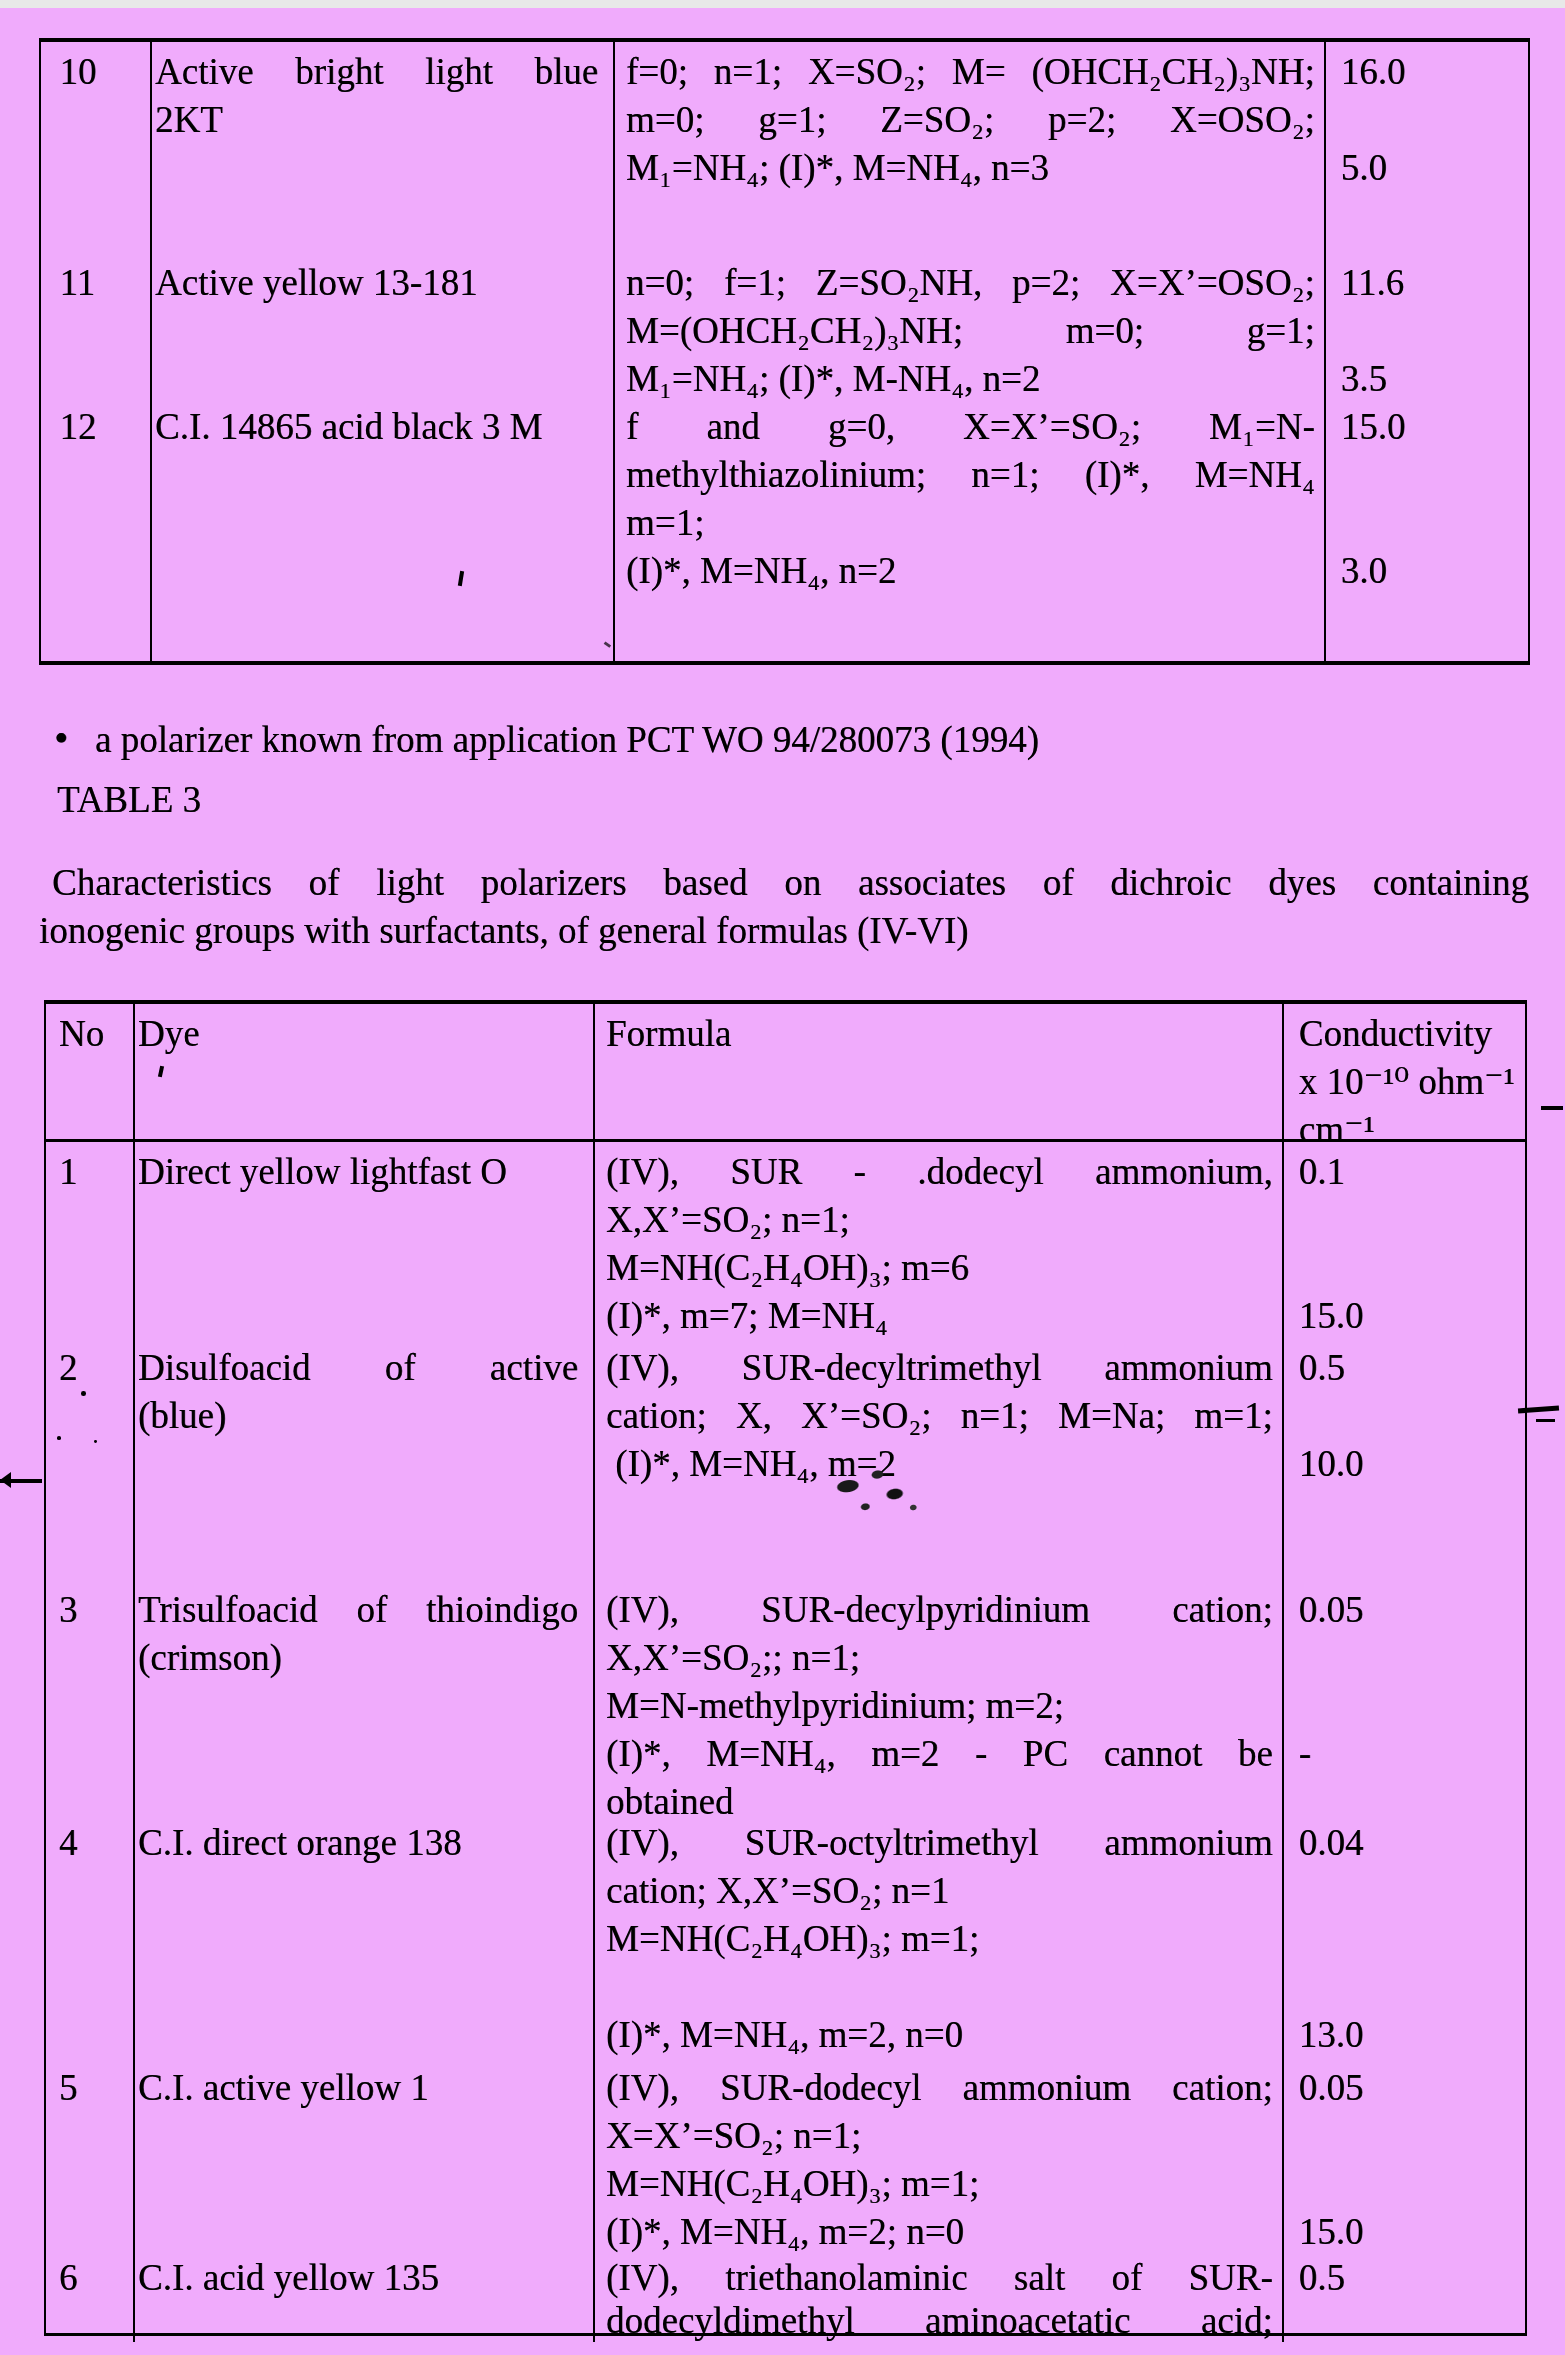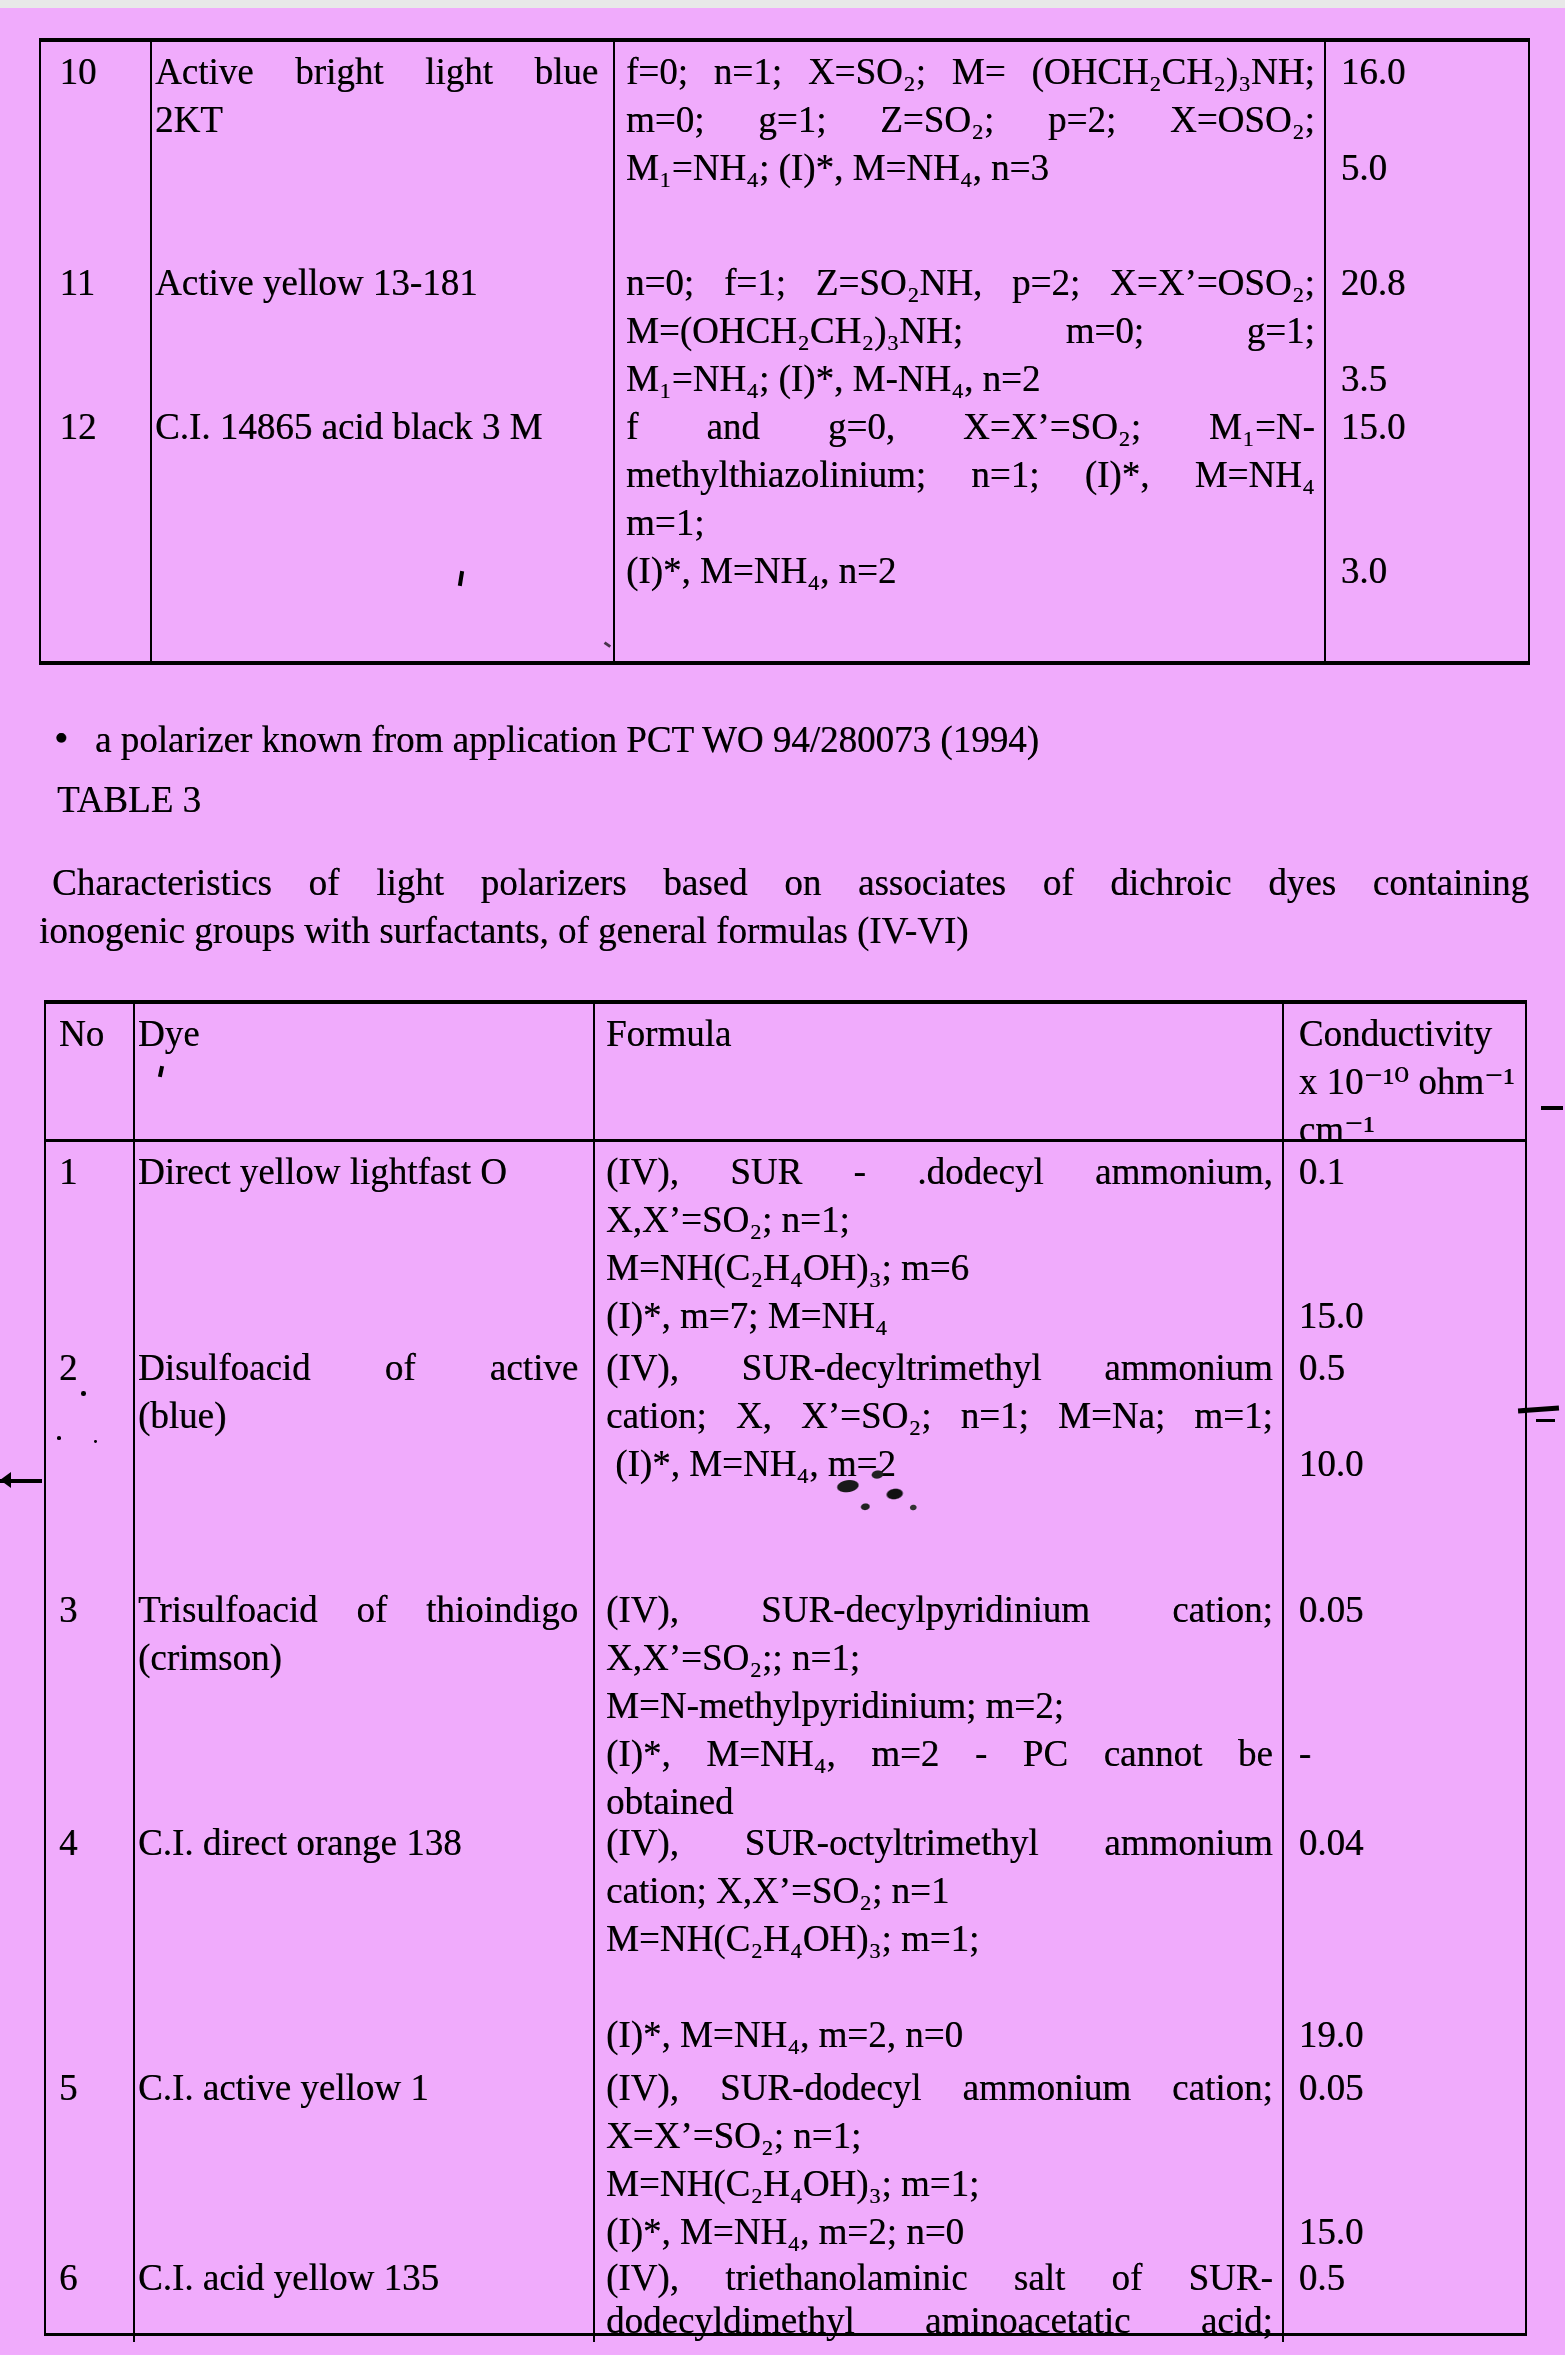--- a/index.html
+++ b/index.html
@@ -96,21 +96,21 @@
     </div>
     <div class="cell c-dye bl">
       <div class="line">Active yellow 13-181</div>
     </div>
     <div class="cell c-frm bl">
       <div class="line just">n=0; f=1; Z=SO₂NH, p=2; X=X’=OSO₂;</div>
       <div class="line just">M=(OHCH₂CH₂)₃NH; m=0; g=1;</div>
       <div class="line">M₁=NH₄; (I)*, M-NH₄, n=2</div>
     </div>
     <div class="cell c-val bl">
-      <div class="line">20.8</div>
+      <div class="line">11.6</div>
       <div class="line"></div>
       <div class="line">3.5</div>
     </div>
 
     <div class="cell c-no">
       <div class="line">12</div>
     </div>
     <div class="cell c-dye bl">
       <div class="line">C.I. 14865 acid black 3 M</div>
     </div>
@@ -226,21 +226,21 @@
       <div class="line">cation; X,X’=SO₂; n=1</div>
       <div class="line">M=NH(C₂H₄OH)₃; m=1;</div>
       <div class="line"></div>
       <div class="line">(I)*, M=NH₄, m=2, n=0</div>
     </div>
     <div class="cell c-val bl">
       <div class="line">0.04</div>
       <div class="line"></div>
       <div class="line"></div>
       <div class="line"></div>
-      <div class="line">19.0</div>
+      <div class="line">13.0</div>
     </div>
 
     <div class="cell c-no">
       <div class="line">5</div>
     </div>
     <div class="cell c-dye bl">
       <div class="line">C.I. active yellow 1</div>
     </div>
     <div class="cell c-frm bl">
       <div class="line just">(IV), SUR-dodecyl ammonium cation;</div>

